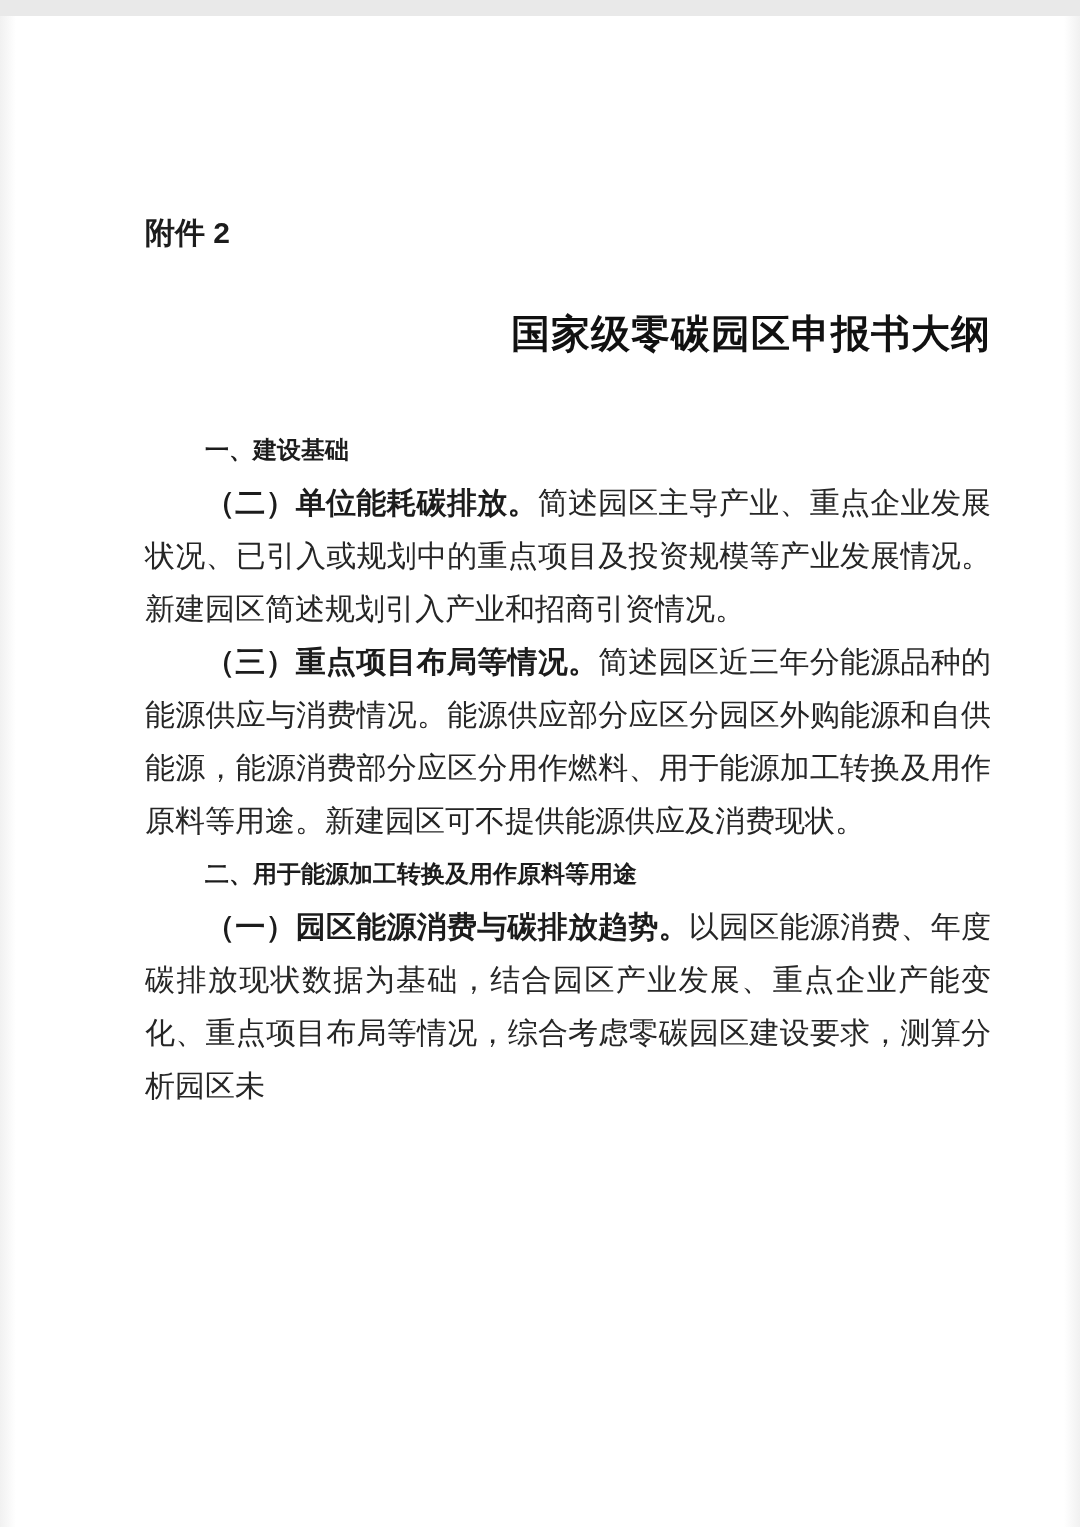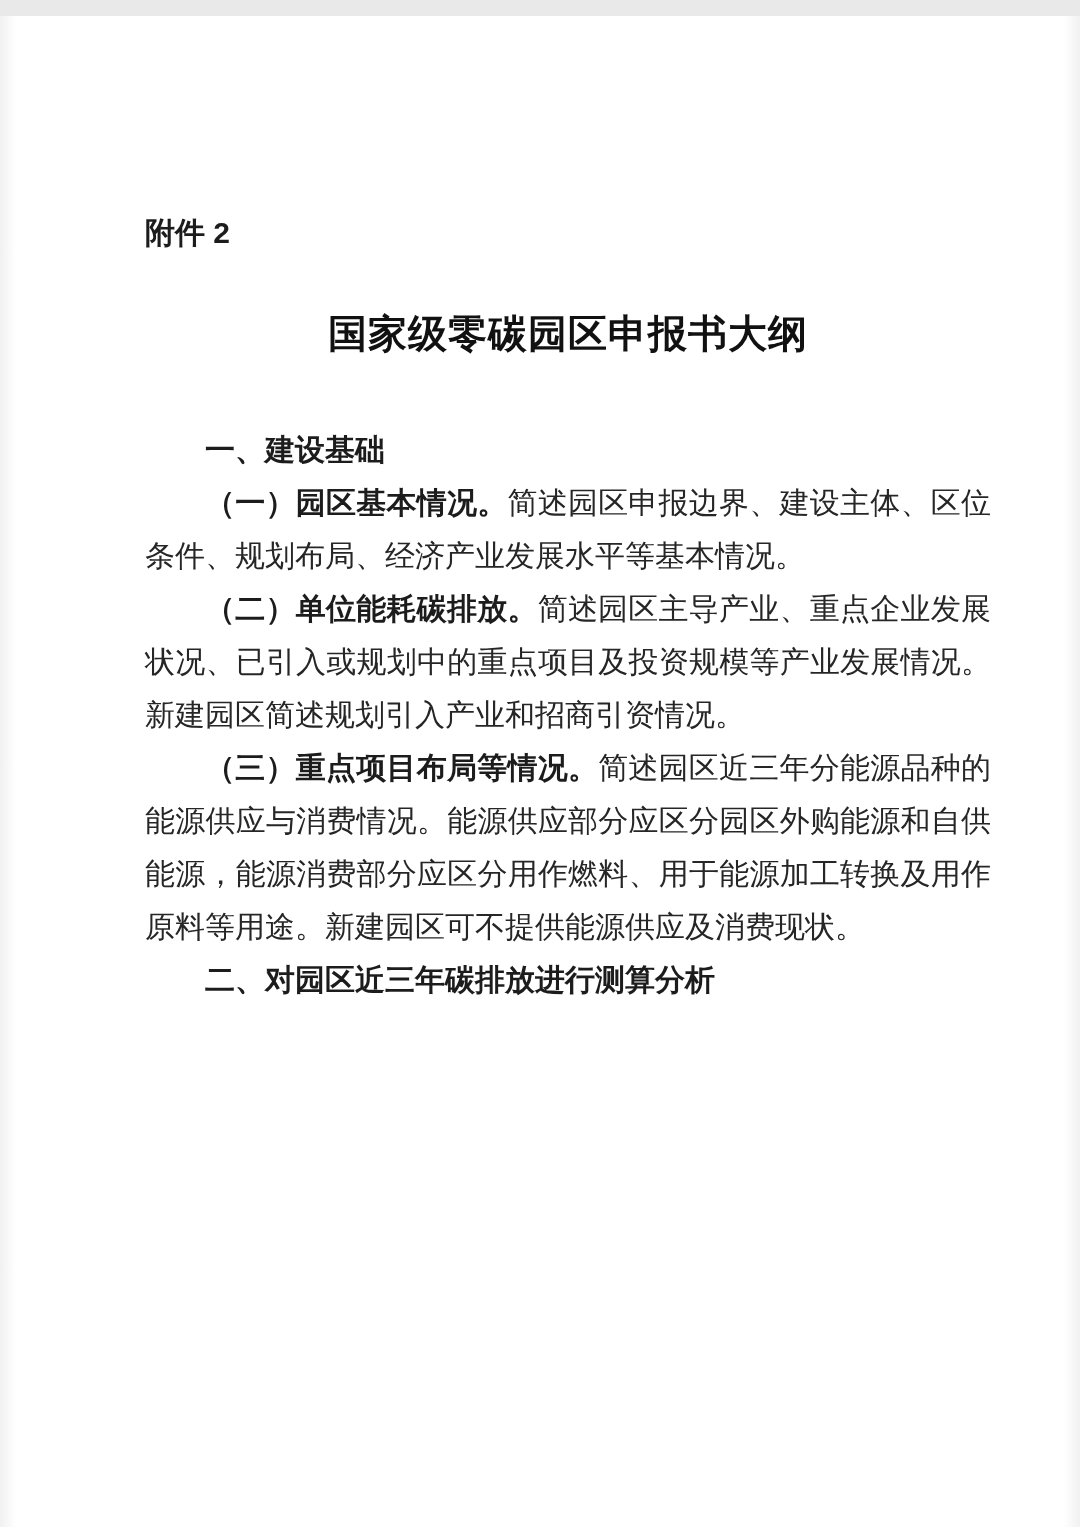--- a/index.html
+++ b/index.html
@@ -24,33 +24,33 @@
   .attachment {
     margin: 0 0 46px 0;
     font-family: "Liberation Sans", "DejaVu Sans", sans-serif;
     font-weight: bold;
     font-size: 30px;
     line-height: 53px;
     color: #1c1c1c;
   }
   .doc-title {
     margin: 0 0 60px 0;
-    text-align: center;
+    text-align: right;
     font-family: "Liberation Serif", "DejaVu Serif", serif;
     font-weight: bold;
     font-size: 39px;
     line-height: 58px;
     letter-spacing: 1px;
     color: #111111;
   }
   .section-heading {
     margin: 0;
     font-family: "Liberation Sans", "DejaVu Sans", sans-serif;
     font-weight: bold;
-    font-size: 30px;
+    font-size: 24px;
     line-height: 53px;
     text-indent: 60px;
     color: #1c1c1c;
   }
   .para {
     margin: 0;
     font-size: 30px;
     line-height: 53px;
     text-indent: 60px;
     text-align: justify;
@@ -66,23 +66,23 @@
 <body>
 
 <div class="page">
 
   <p class="attachment">附件 2</p>
 
   <h1 class="doc-title">国家级零碳园区申报书大纲</h1>
 
   <h2 class="section-heading">一、建设基础</h2>
 
-  <p class="para"><span class="lead">（一）园区基本情况。</span><span>简述园区申报边界、建设主体、区位条件、规划布局、经济产业发展水平等基本情况。</span></p>
 
   <p class="para"><span class="lead">（二）单位能耗碳排放。</span><span>简述园区主导产业、重点企业发展状况、已引入或规划中的重点项目及投资规模等产业发展情况。新建园区简述规划引入产业和招商引资情况。</span></p>
 
   <p class="para"><span class="lead">（三）重点项目布局等情况。</span><span>简述园区近三年分能源品种的能源供应与消费情况。能源供应部分应区分园区外购能源和自供能源，能源消费部分应区分用作燃料、用于能源加工转换及用作原料等用途。新建园区可不提供能源供应及消费现状。</span></p>
 
 
-  <h2 class="section-heading">二、对园区近三年碳排放进行测算分析</h2>
+  <h2 class="section-heading">二、用于能源加工转换及用作原料等用途</h2>
 
+  <p class="para"><span class="lead">（一）园区能源消费与碳排放趋势。</span><span>以园区能源消费、年度碳排放现状数据为基础，结合园区产业发展、重点企业产能变化、重点项目布局等情况，综合考虑零碳园区建设要求，测算分析园区未</span></p>
 
 </div>
 
 </body></html>

